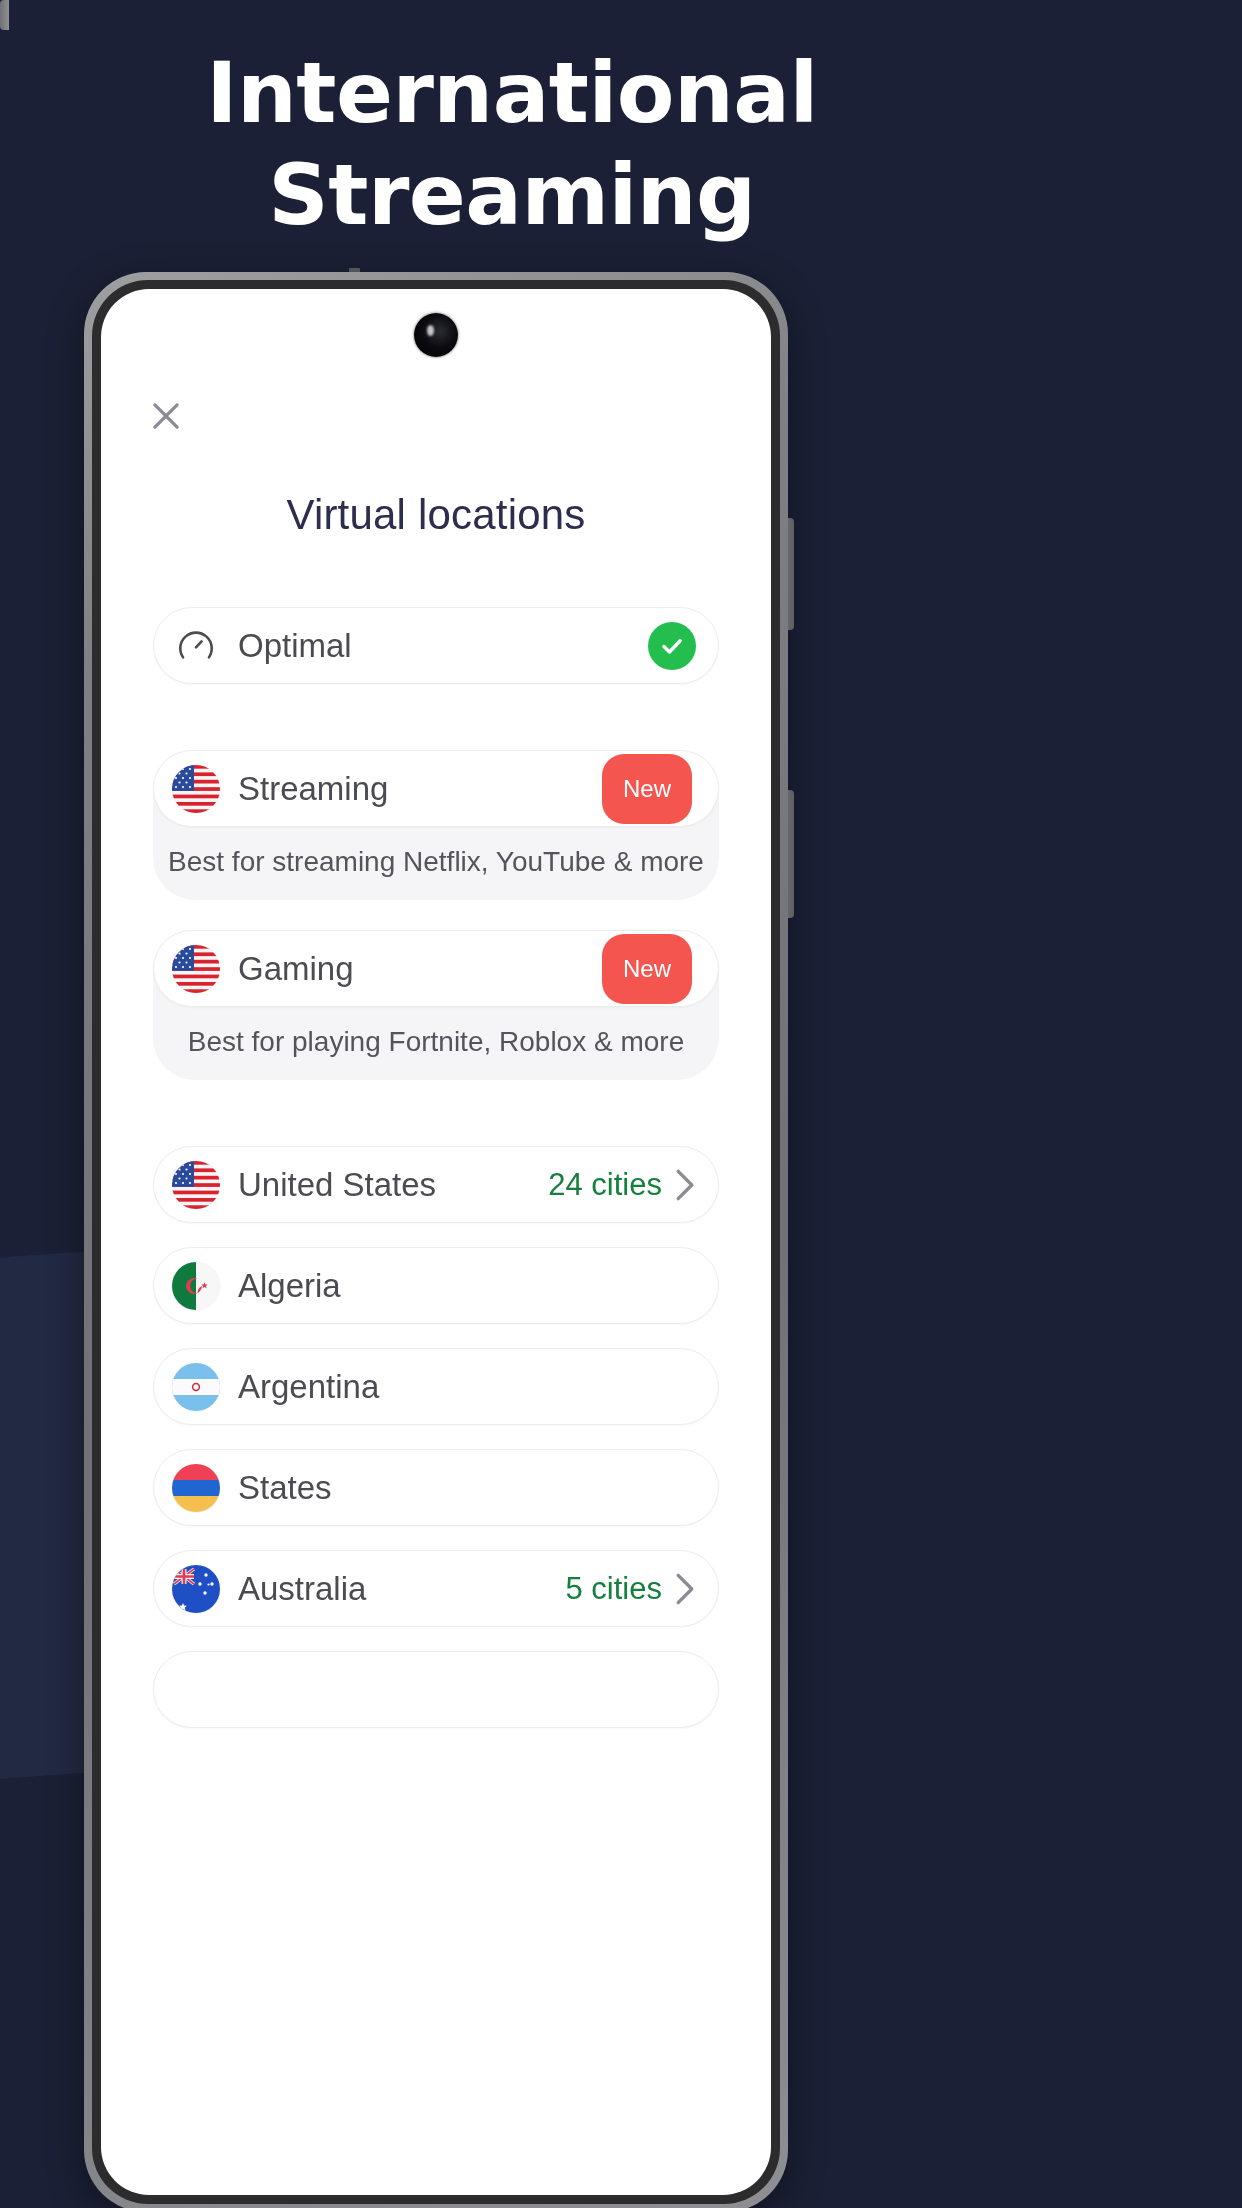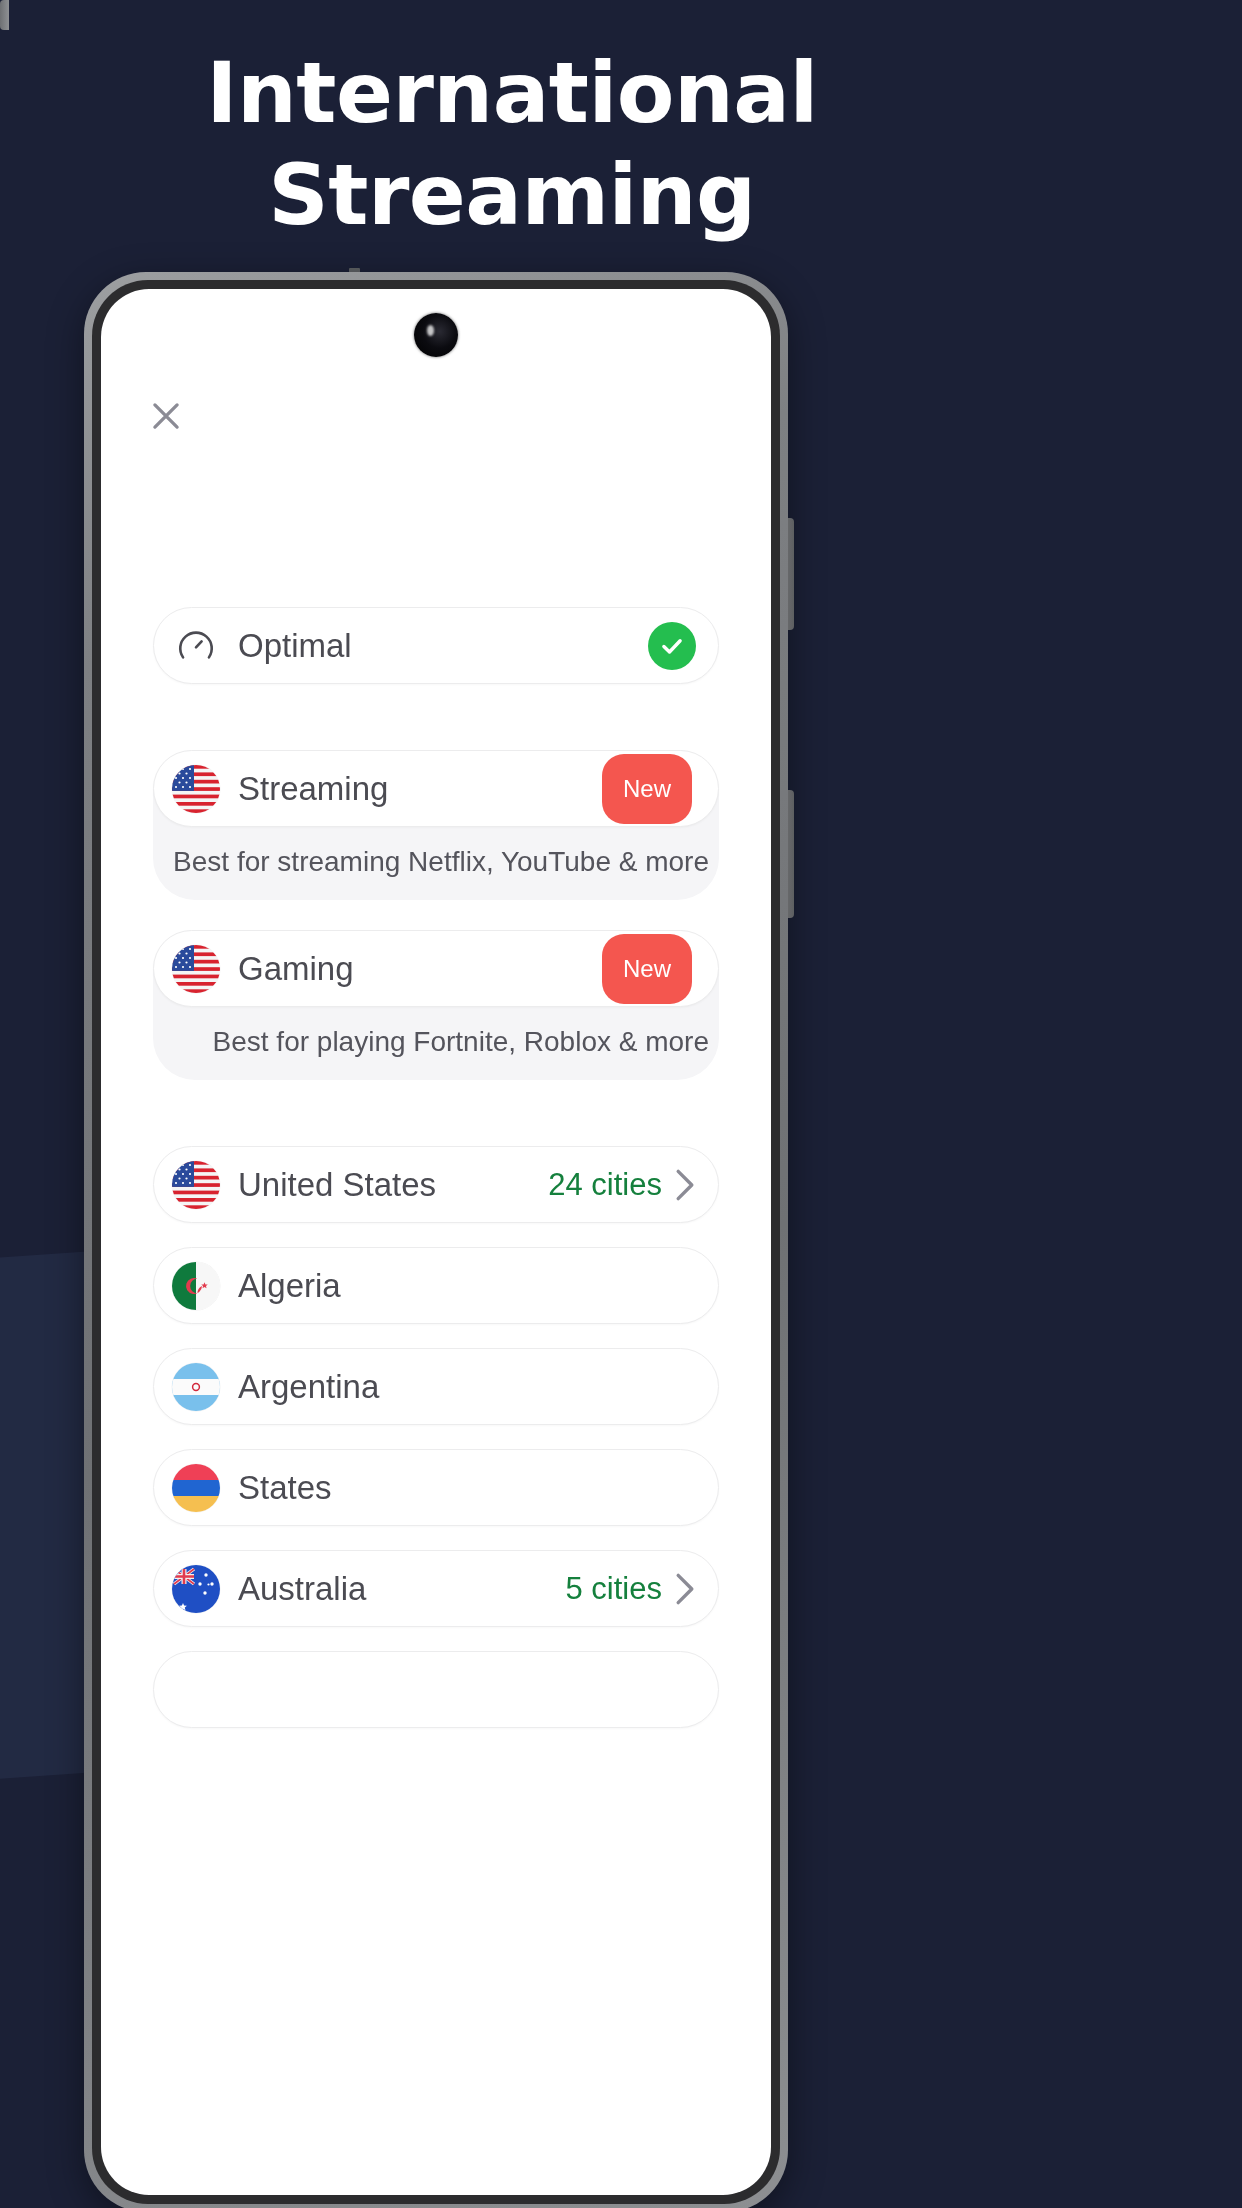--- a/index.html
+++ b/index.html
@@ -158,21 +158,21 @@
   .gap-lg { height: 66px; }
   .gap-md { height: 30px; }
   .gap-sm { height: 24px; }
 
   
   .feature-card {
     background: #f5f5f7;
     border-radius: 42px;
   }
   .feature-sub {
-    text-align: right;
+    text-align: center;
     font-size: 28px;
     color: #54545c;
     padding: 19px 10px 22px;
   }
 
   .badge-new {
     background: #f4564f;
     color: #fff;
     font-size: 24px;
     border-radius: 22px;
@@ -225,20 +225,21 @@
     <div class="camera"></div>
 
     <div class="app">
 
       <div class="close-btn">
         <svg width="38" height="38" viewBox="0 0 24 24" fill="none">
           <path d="M5 5 L19 19 M19 5 L5 19" stroke="#8b8b95" stroke-width="2.1" stroke-linecap="round"></path>
         </svg>
       </div>
 
+      <div class="page-title">Virtual locations</div>
 
       <div class="list">
 
         <div class="row">
           <span class="icon-gauge">
             <svg width="42" height="42" viewBox="0 0 24 24" fill="none">
               <path d="M4.6 18.5a9 9 0 1 1 14.8 0" stroke="#4b4b52" stroke-width="1.5" stroke-linecap="round"></path>
               <path d="M12 12.8 L15.2 9.4" stroke="#4b4b52" stroke-width="1.5" stroke-linecap="round"></path>
             </svg>
           </span>

